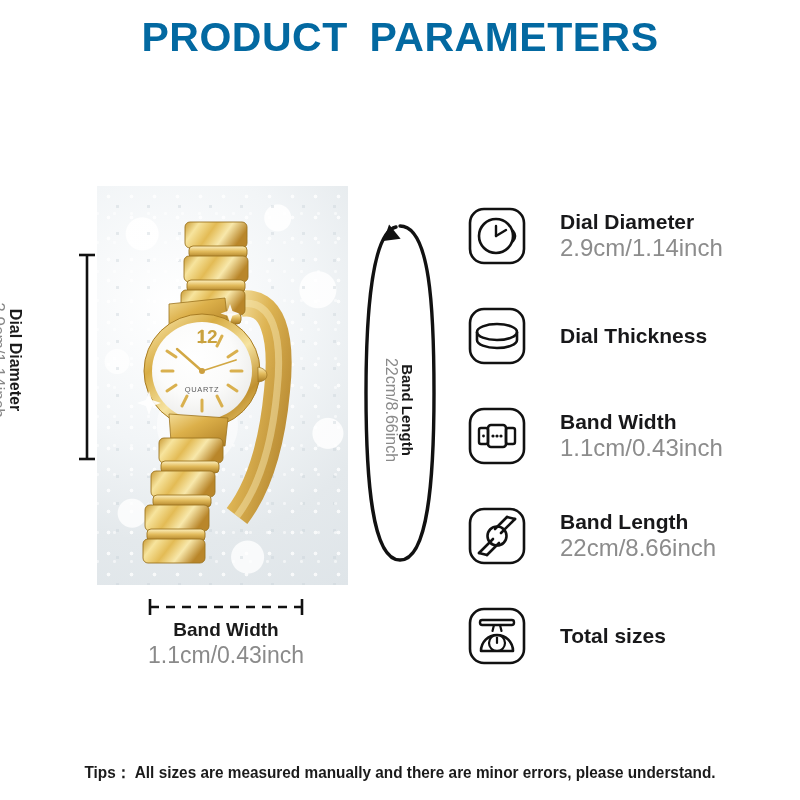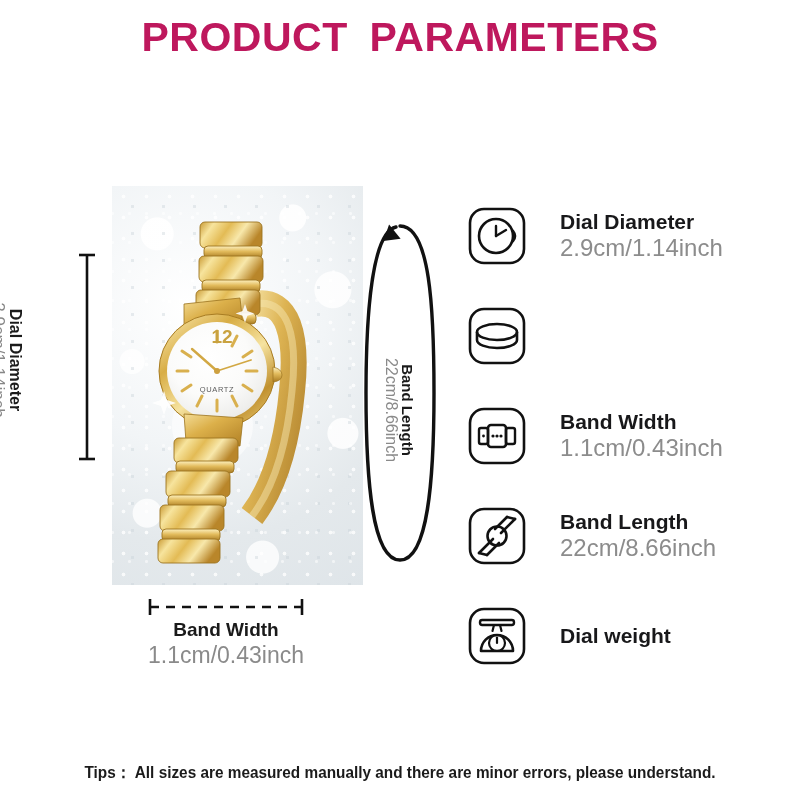--- a/index.html
+++ b/index.html
@@ -20,29 +20,29 @@
   
   .page-title {
     position: absolute;
     top: 14px;
     left: 0;
     width: 800px;
     text-align: center;
     font-size: 41px;
     font-weight: bold;
     letter-spacing: 0.5px;
-    color: #be185d;
+    color: #0369a1;
     word-spacing: 10px;
     white-space: nowrap;
   }
 
   
   .photo-frame {
     position: absolute;
-    left: 112px;
+    left: 97px;
     top: 186px;
     width: 251px;
     height: 399px;
     overflow: hidden;
     background: #22c55e;
   }
   .photo-bg {
     position: absolute;
     inset: 0;
     background:
@@ -340,20 +340,21 @@
 
   <div class="spec-row">
     <div class="spec-icon">
       <svg width="62" height="62" viewBox="0 0 62 62">
         <rect x="4" y="4" width="54" height="54" rx="14" fill="none" stroke="#111111" stroke-width="2.6"></rect>
         <ellipse cx="31" cy="27" rx="20" ry="8" fill="none" stroke="#111111" stroke-width="2.6"></ellipse>
         <path d="M11 27 v 8 a 20 8 0 0 0 40 0 v -8" fill="none" stroke="#111111" stroke-width="2.6"></path>
       </svg>
     </div>
     <div class="spec-text">
+      <div class="spec-label">Dial Thickness</div>
     </div>
   </div>
 
   <div class="spec-row">
     <div class="spec-icon">
       <svg width="62" height="62" viewBox="0 0 62 62">
         <rect x="4" y="4" width="54" height="54" rx="14" fill="none" stroke="#111111" stroke-width="2.6"></rect>
         <rect x="22" y="20" width="18" height="22" rx="3" fill="none" stroke="#111111" stroke-width="2.6"></rect>
         <rect x="13" y="23" width="9" height="16" rx="2" fill="none" stroke="#111111" stroke-width="2.4"></rect>
         <rect x="40" y="23" width="9" height="16" rx="2" fill="none" stroke="#111111" stroke-width="2.4"></rect>
@@ -393,19 +394,19 @@
       <svg width="62" height="62" viewBox="0 0 62 62">
         <rect x="4" y="4" width="54" height="54" rx="14" fill="none" stroke="#111111" stroke-width="2.6"></rect>
         <rect x="14" y="15" width="34" height="5" rx="2.2" fill="none" stroke="#111111" stroke-width="2.4"></rect>
         <path d="M28 20 l -1.5 6 M34 20 l 1.5 6" stroke="#111111" stroke-width="2.2" stroke-linecap="round"></path>
         <path d="M15 46 a 16 16 0 0 1 32 0 z" fill="none" stroke="#111111" stroke-width="2.6" stroke-linejoin="round"></path>
         <circle cx="31" cy="38" r="8" fill="none" stroke="#111111" stroke-width="2.2"></circle>
         <line x1="31" y1="38" x2="31" y2="32.5" stroke="#111111" stroke-width="2.2" stroke-linecap="round"></line>
       </svg>
     </div>
     <div class="spec-text">
-      <div class="spec-label">Dial weight</div>
+      <div class="spec-label">Total sizes</div>
     </div>
   </div>
 
 </div>
 
 <div class="tips">Tips：  All sizes are measured manually and there are minor errors, please understand.</div>
 
 </body></html>

